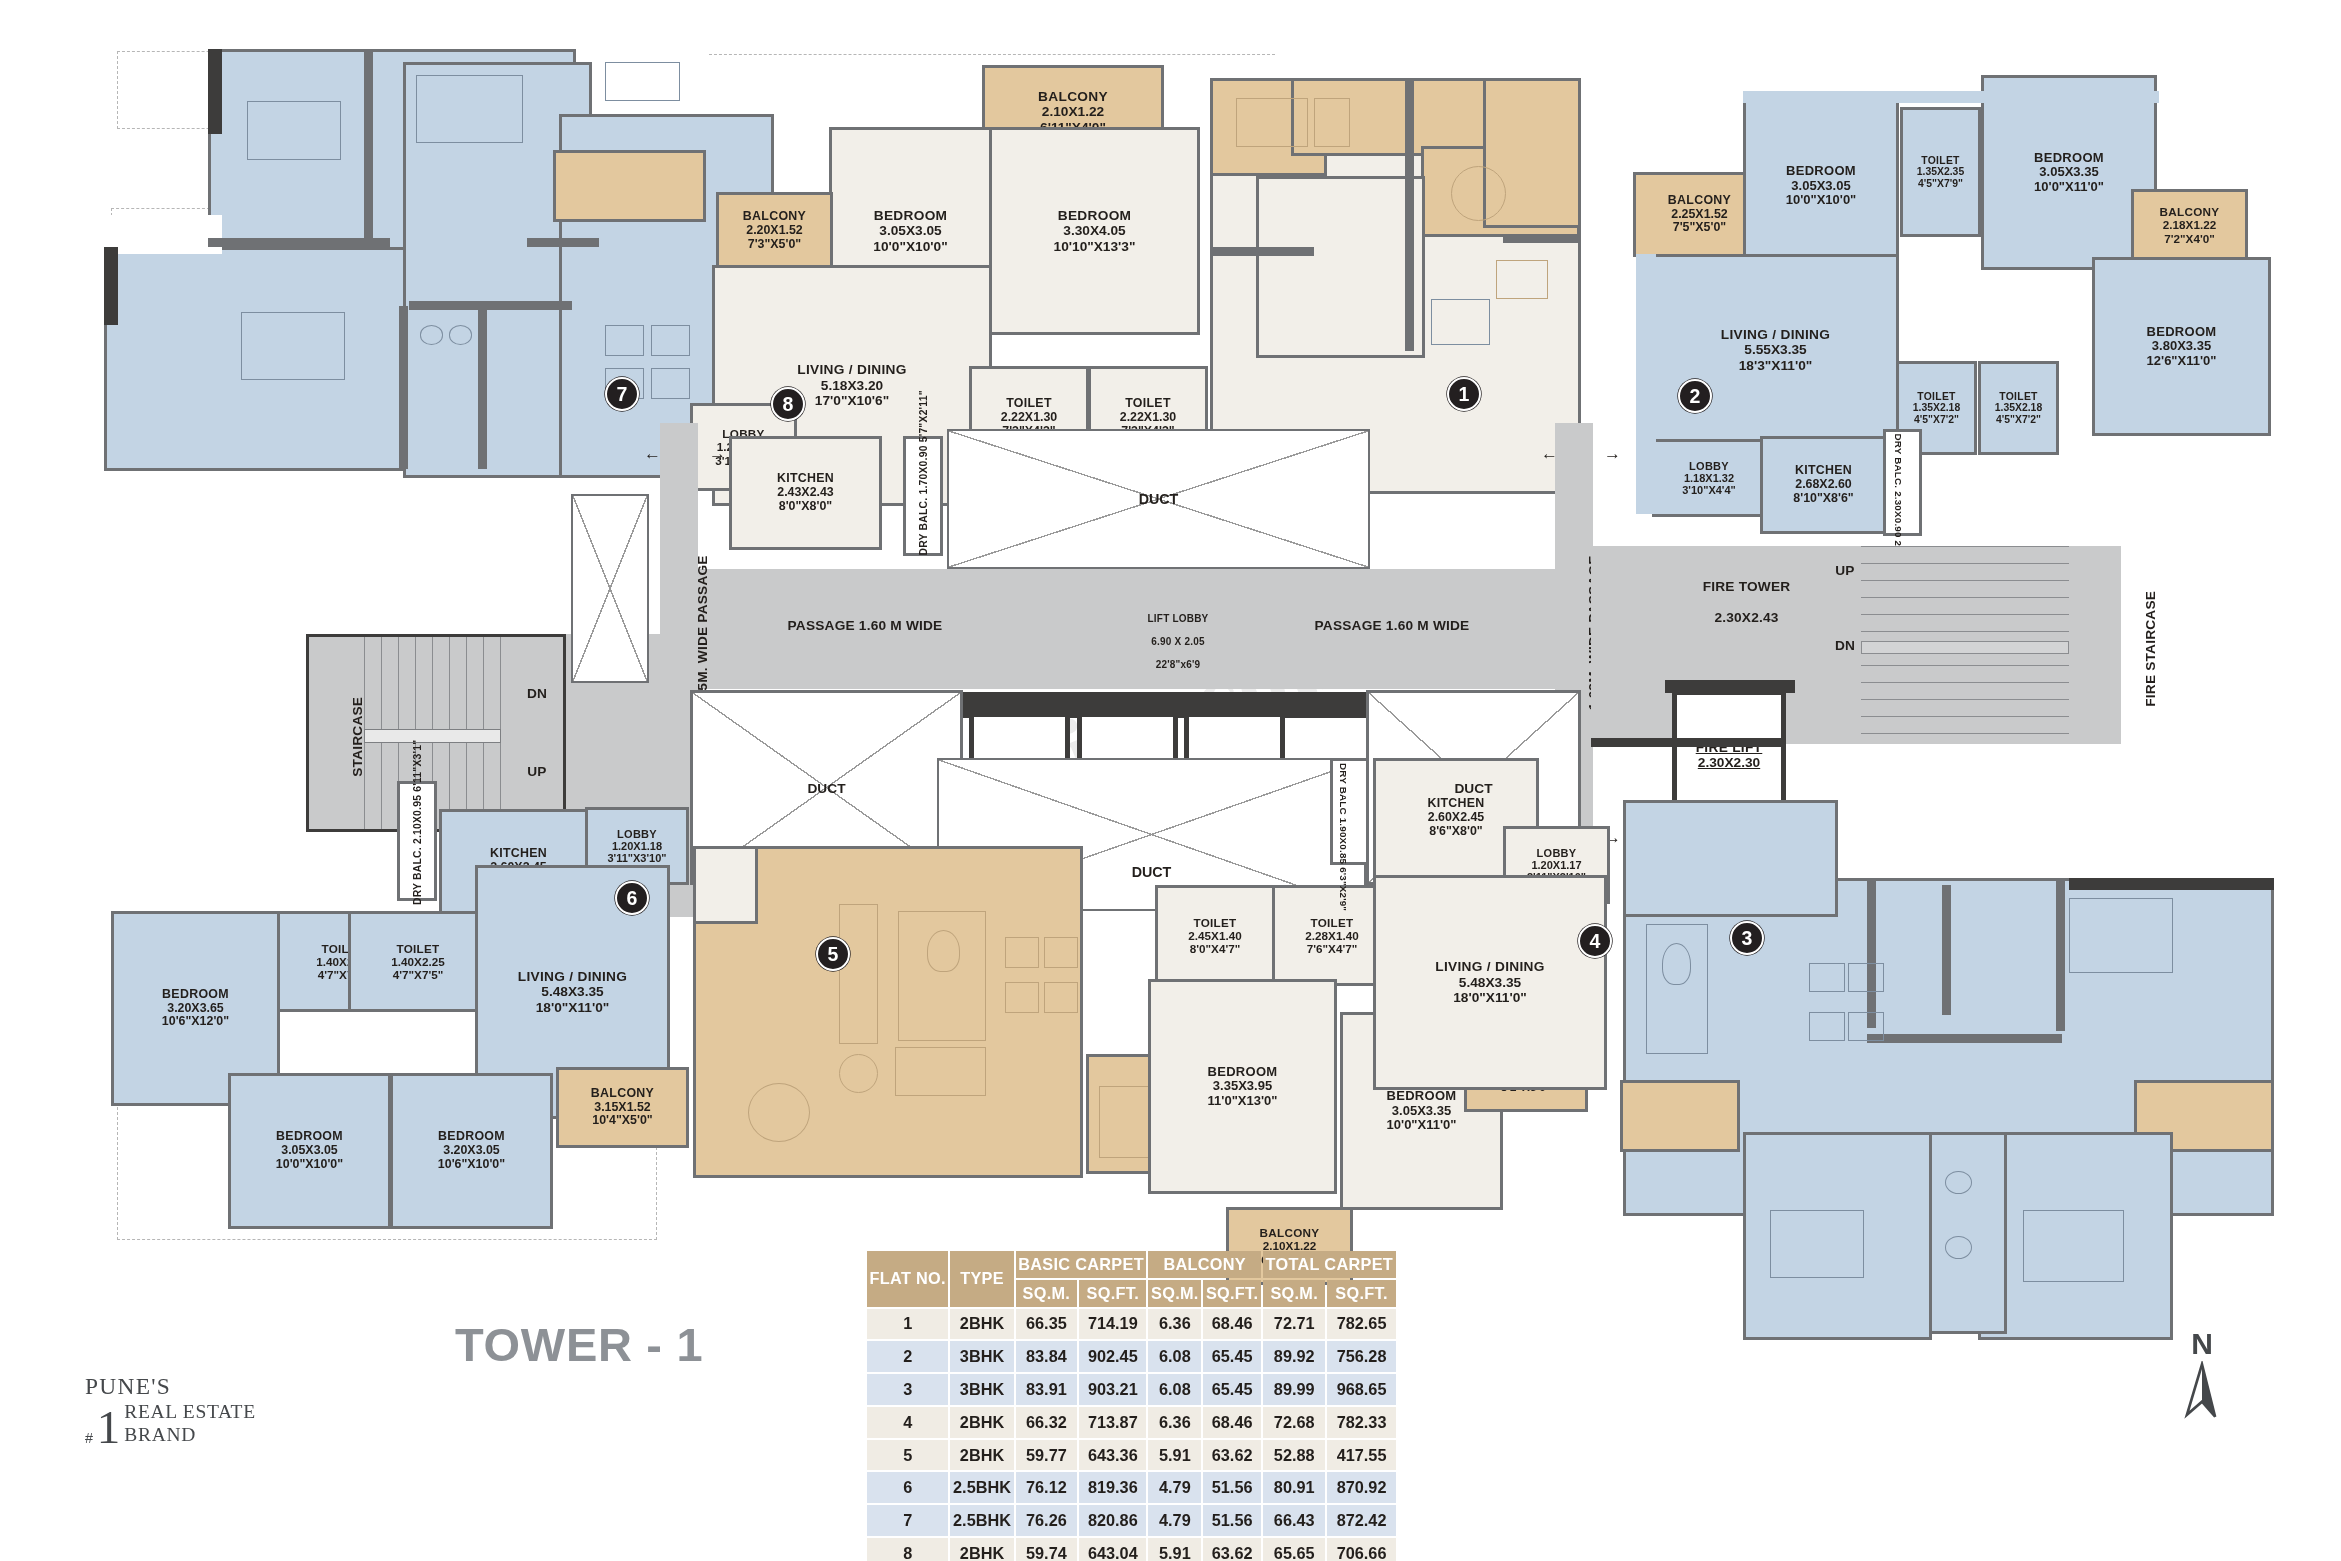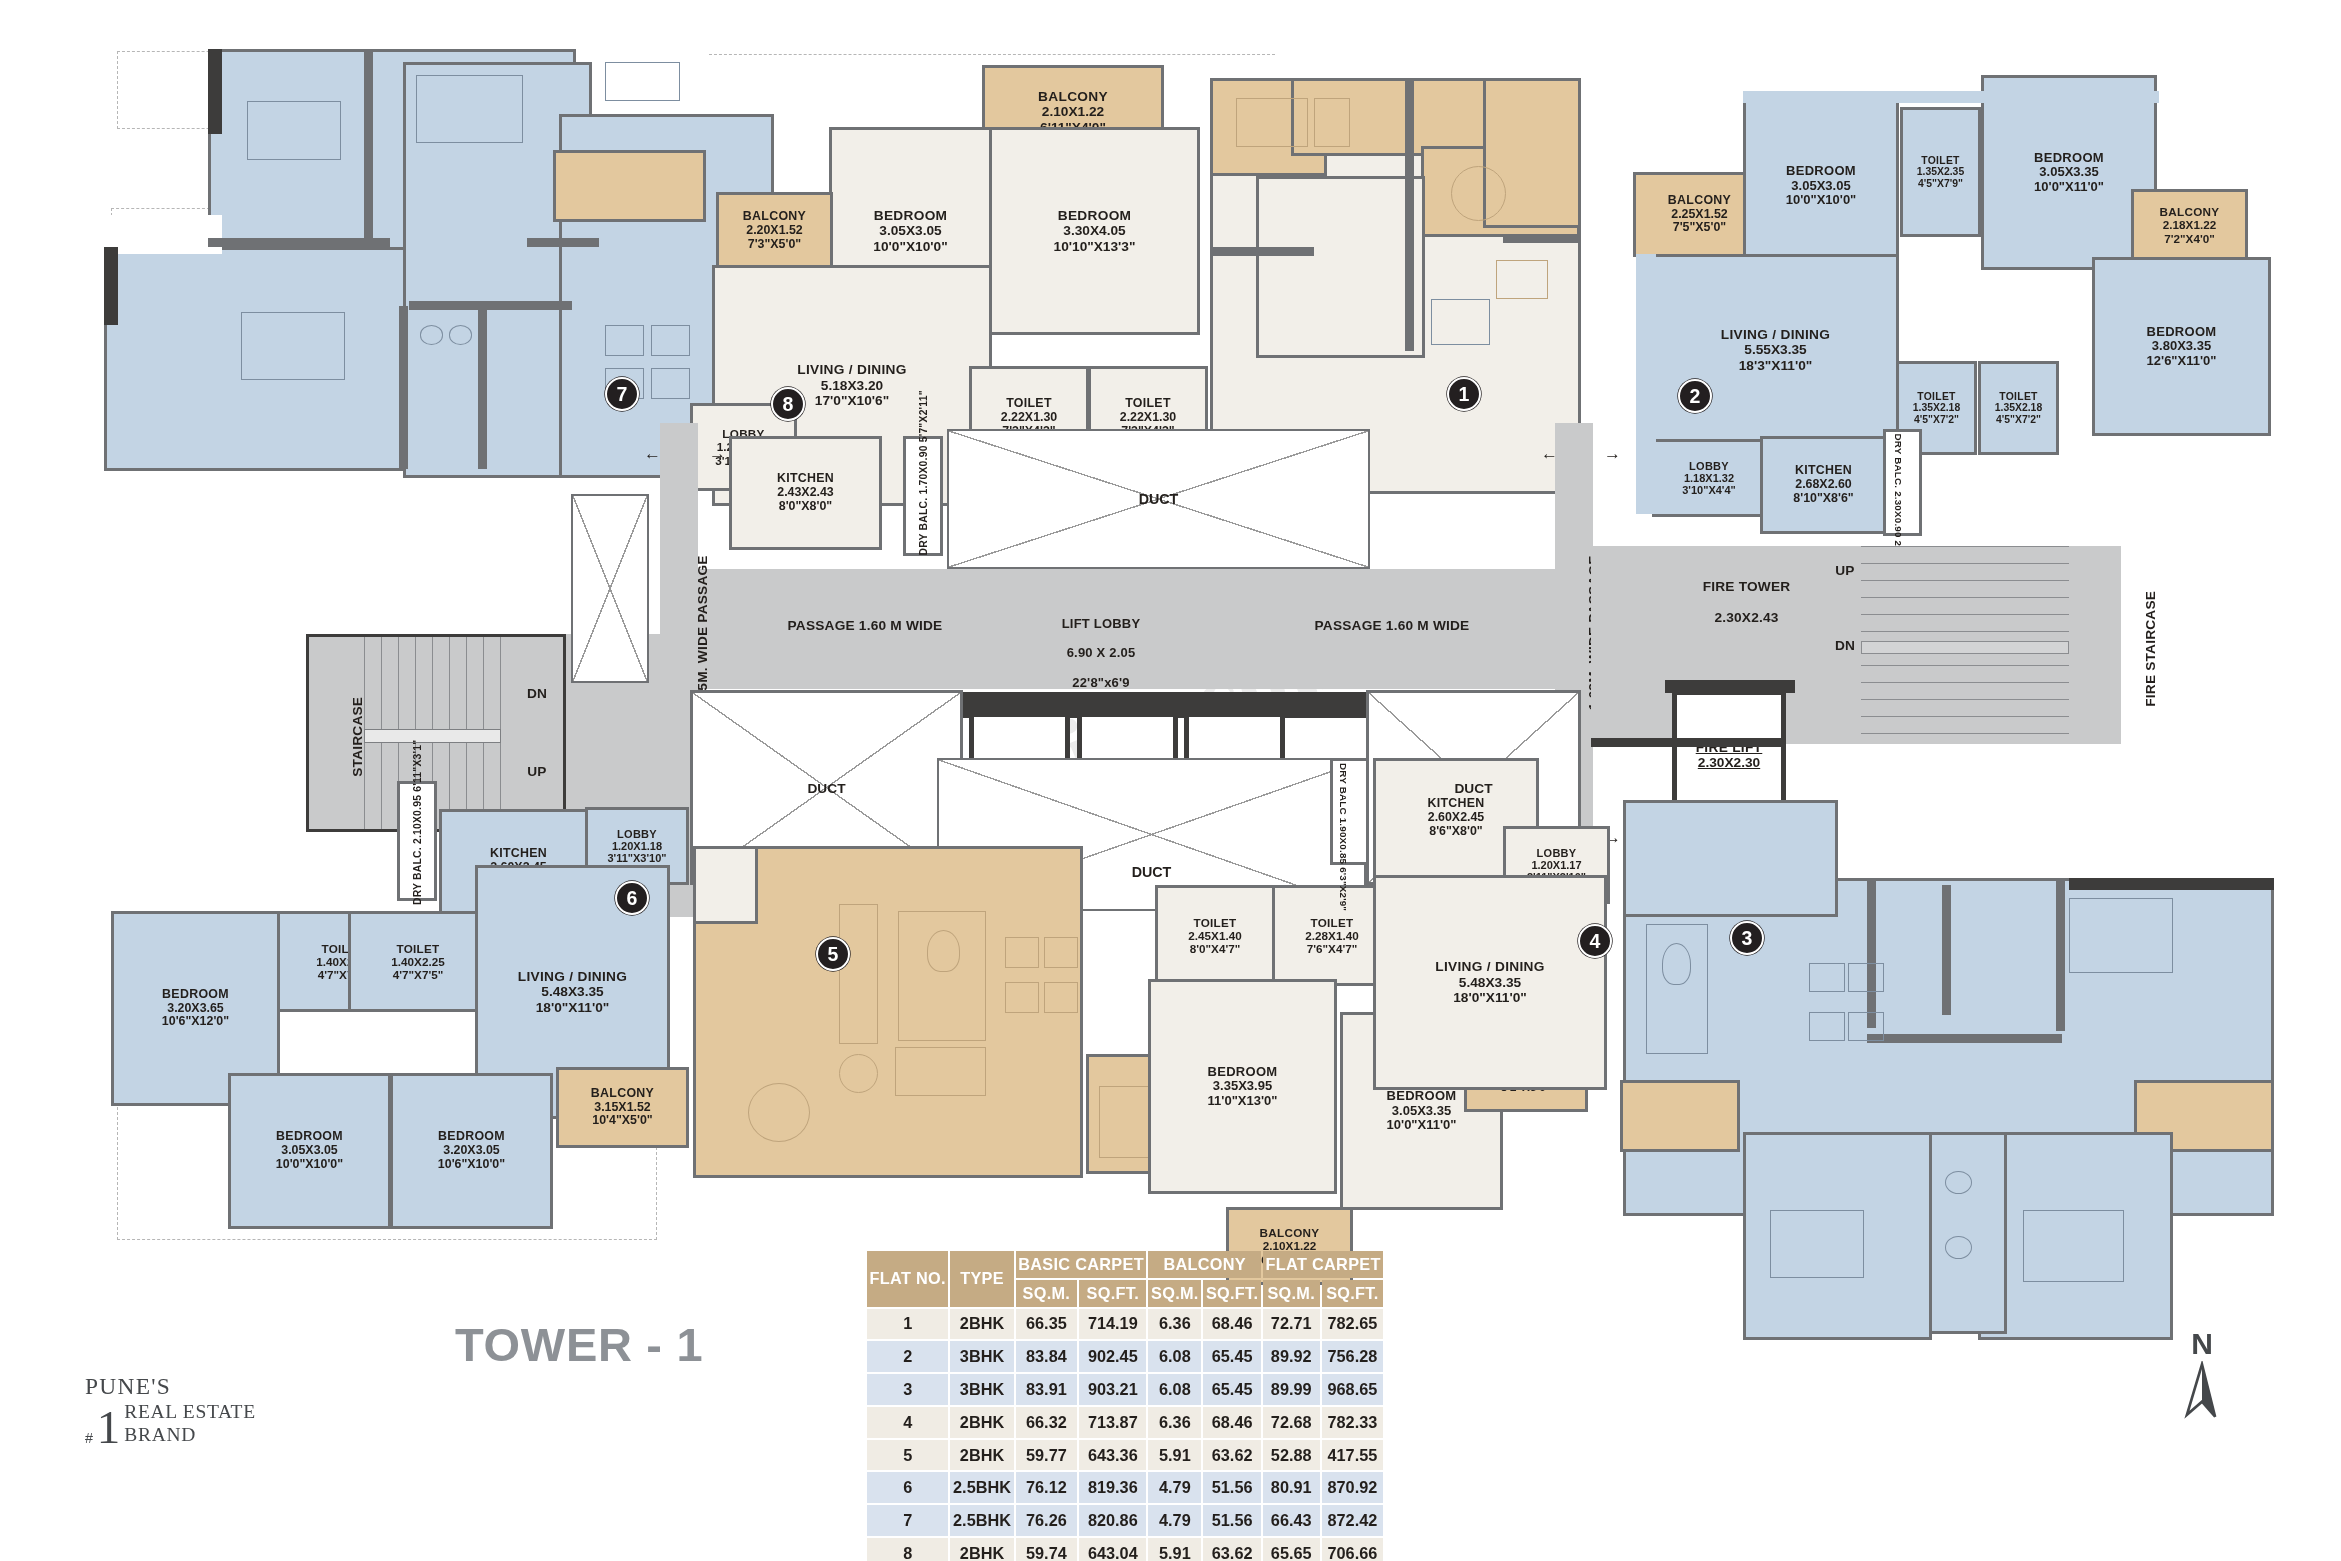--- a/index.html
+++ b/index.html
@@ -362,21 +362,21 @@
   <div class="rm blue noborder" style="left:1636px;top:254px;width:19.5px;height:260px;"></div>
   <div class="rm blue noborder" style="left:1743px;top:91px;width:416px;height:11.7px;"></div>
 
   <div class="ductbox" style="left:947px;top:429px;width:423px;height:140px;">
     <div class="ductlabel" style="font-size:14.3px;">DUCT</div>
   </div>
 
   <div class="passage" style="left:664px;top:569px;width:924px;height:120px;"></div>
   <div class="lbl" style="left:748px;top:618px;width:234px;font-size:13.7px;">PASSAGE 1.60 M WIDE</div>
   <div class="lbl" style="left:1275px;top:618px;width:234px;font-size:13.7px;">PASSAGE 1.60 M WIDE</div>
-  <div class="lbl" style="left:997px;top:602px;width:208px;font-size:13px;">
+  <div class="lbl" style="left:1074px;top:602px;width:208px;font-size:10px;">
     <div>LIFT LOBBY</div>
     <div>6.90 X 2.05</div>
     <div>22'8"x6'9</div>
   </div>
 
   <div class="passage" style="left:660px;top:423px;width:38px;height:494px;"></div>
   <div class="lbl vert rot90" style="left:605px;top:625px;width:195px;font-size:13.7px;">1.85M. WIDE PASSAGE</div>
   <div class="passage" style="left:1555px;top:423px;width:38px;height:494px;"></div>
   <div class="lbl vert rot90" style="left:1496px;top:625px;width:195px;font-size:13.7px;">1.62M. WIDE PASSAGE</div>
 
@@ -616,21 +616,21 @@
 
   <div class="badge" style="left:1730px;top:921px;">3</div>
 
   <table id="spec-table" style="left:865px;top:1249px;">
     <thead>
       <tr>
         <th rowspan="2">FLAT NO.</th>
         <th rowspan="2">TYPE</th>
         <th colspan="2">BASIC CARPET</th>
         <th colspan="2">BALCONY</th>
-        <th colspan="2">FLAT CARPET</th>
+        <th colspan="2">TOTAL CARPET</th>
       </tr>
       <tr>
         <th>SQ.M.</th>
         <th>SQ.FT.</th>
         <th>SQ.M.</th>
         <th>SQ.FT.</th>
         <th>SQ.M.</th>
         <th>SQ.FT.</th>
       </tr>
     </thead>

